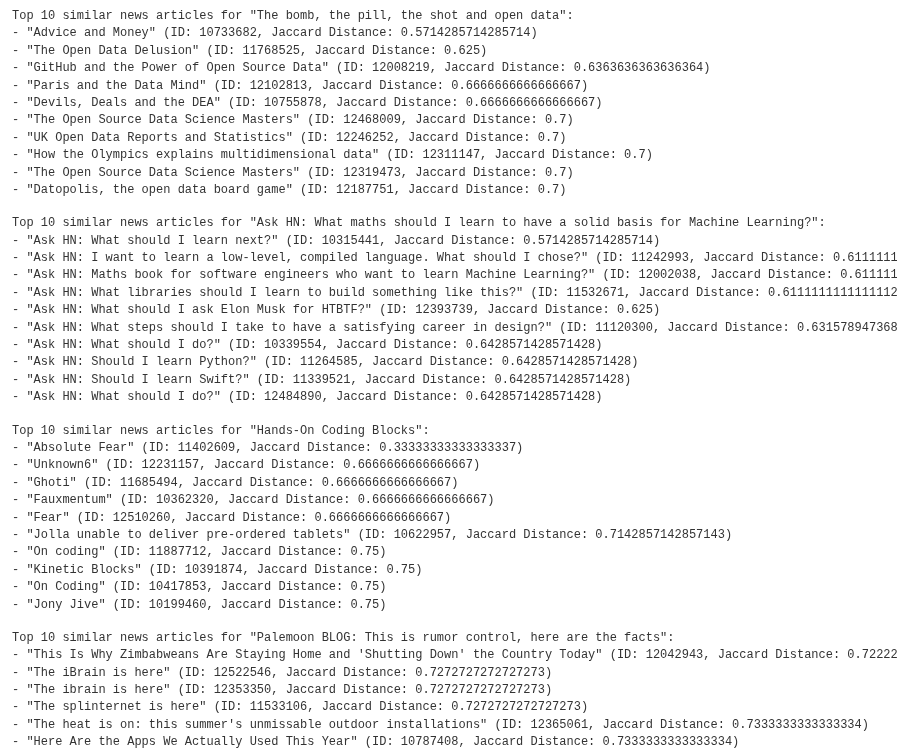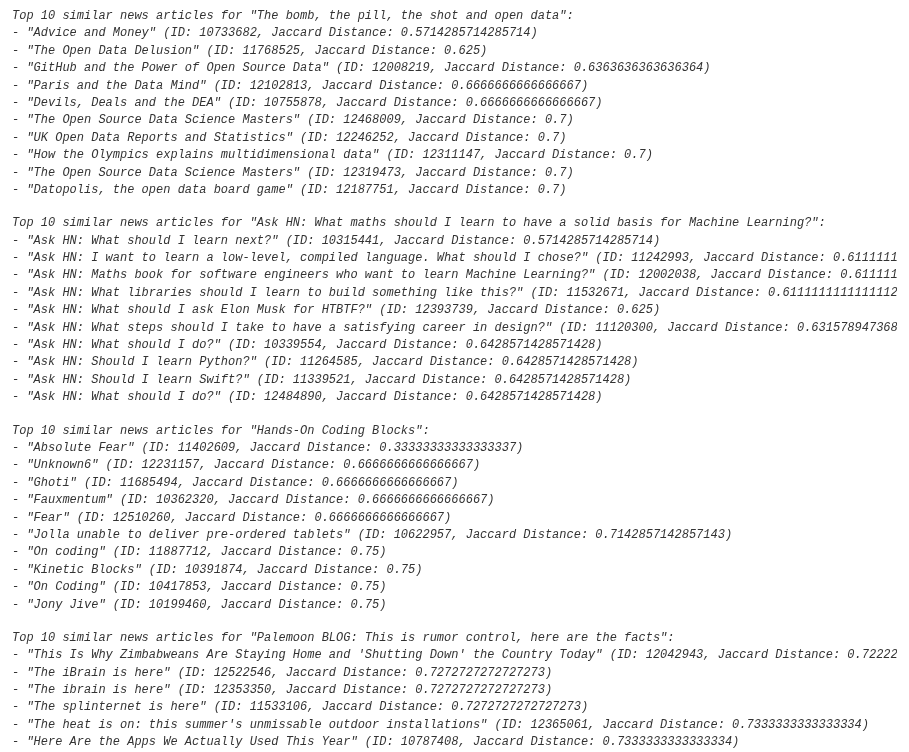--- a/index.html
+++ b/index.html
@@ -6,21 +6,20 @@
     font-family: Consolas, "Courier New", monospace;
     font-size: 12px;
     color: #333;
     background: #fff;
     margin: 8px 12px;
     line-height: 1.45;
     white-space: nowrap;
   }
   .group {
     margin-bottom: 16px;
-    font-style: italic;
   }
   .group-header {
     display: block;
   }
   .item-line {
     display: block;
   }
 </style>
 </head>
 <body>

